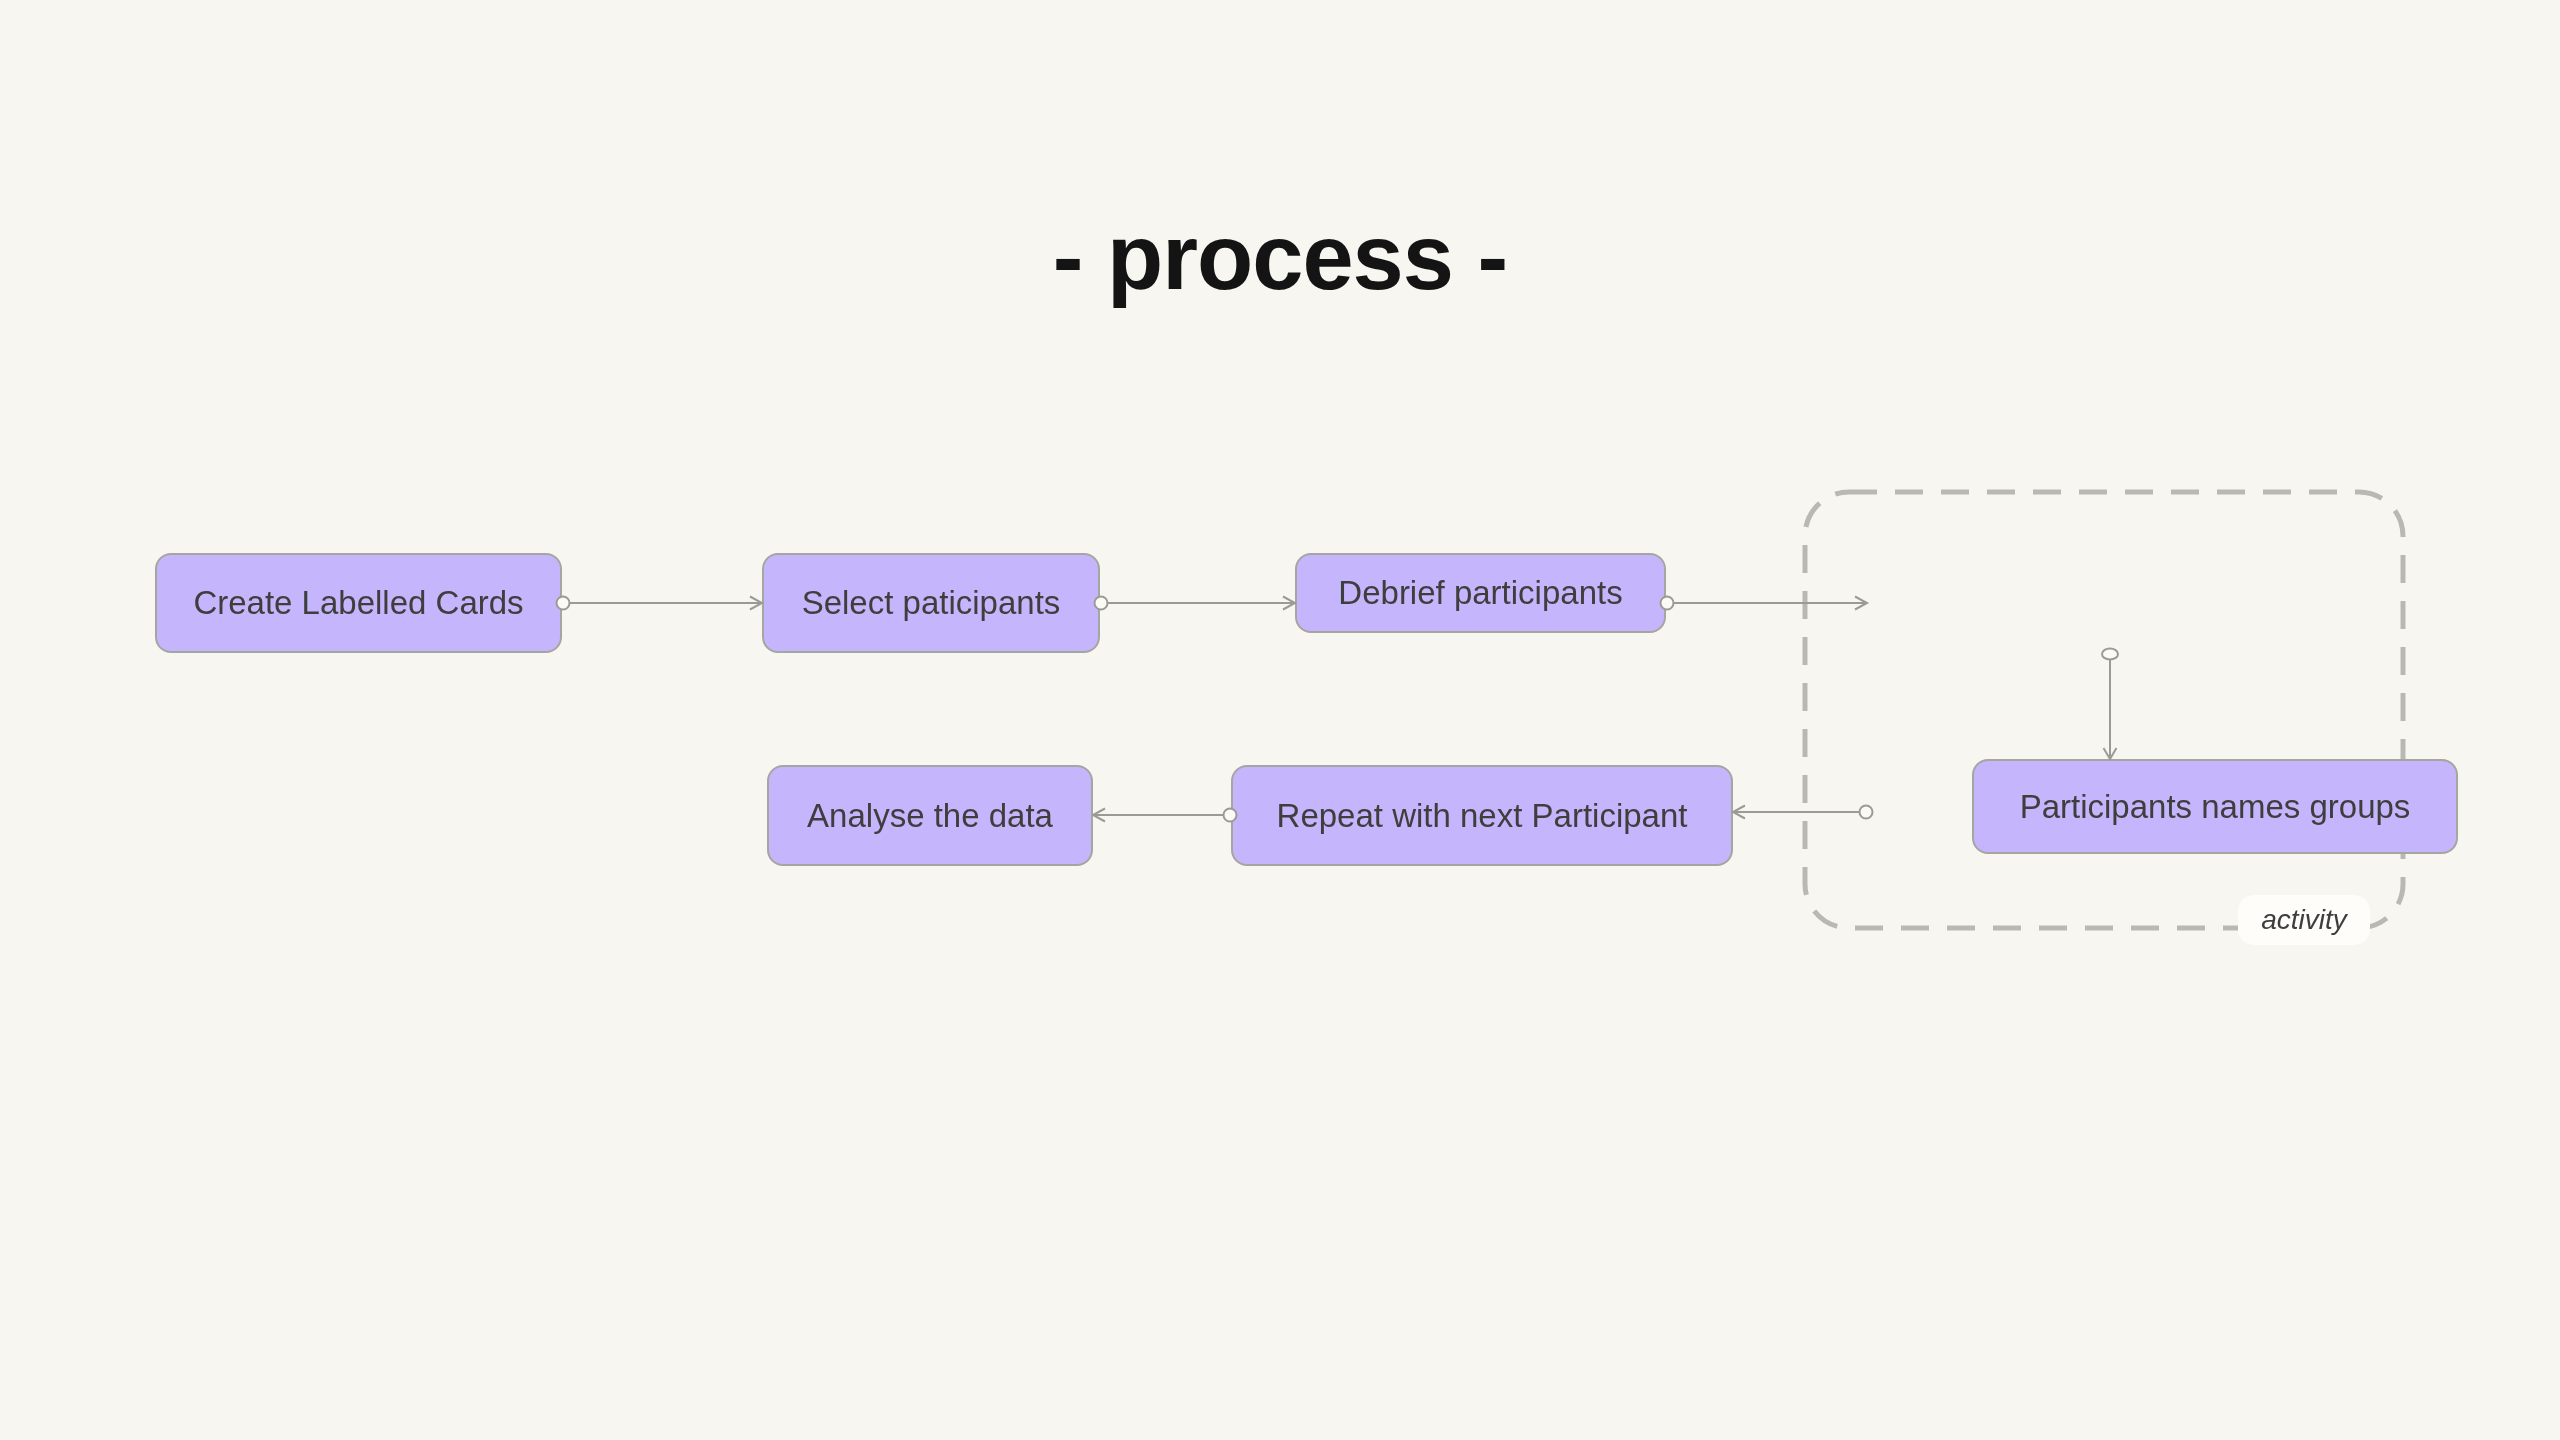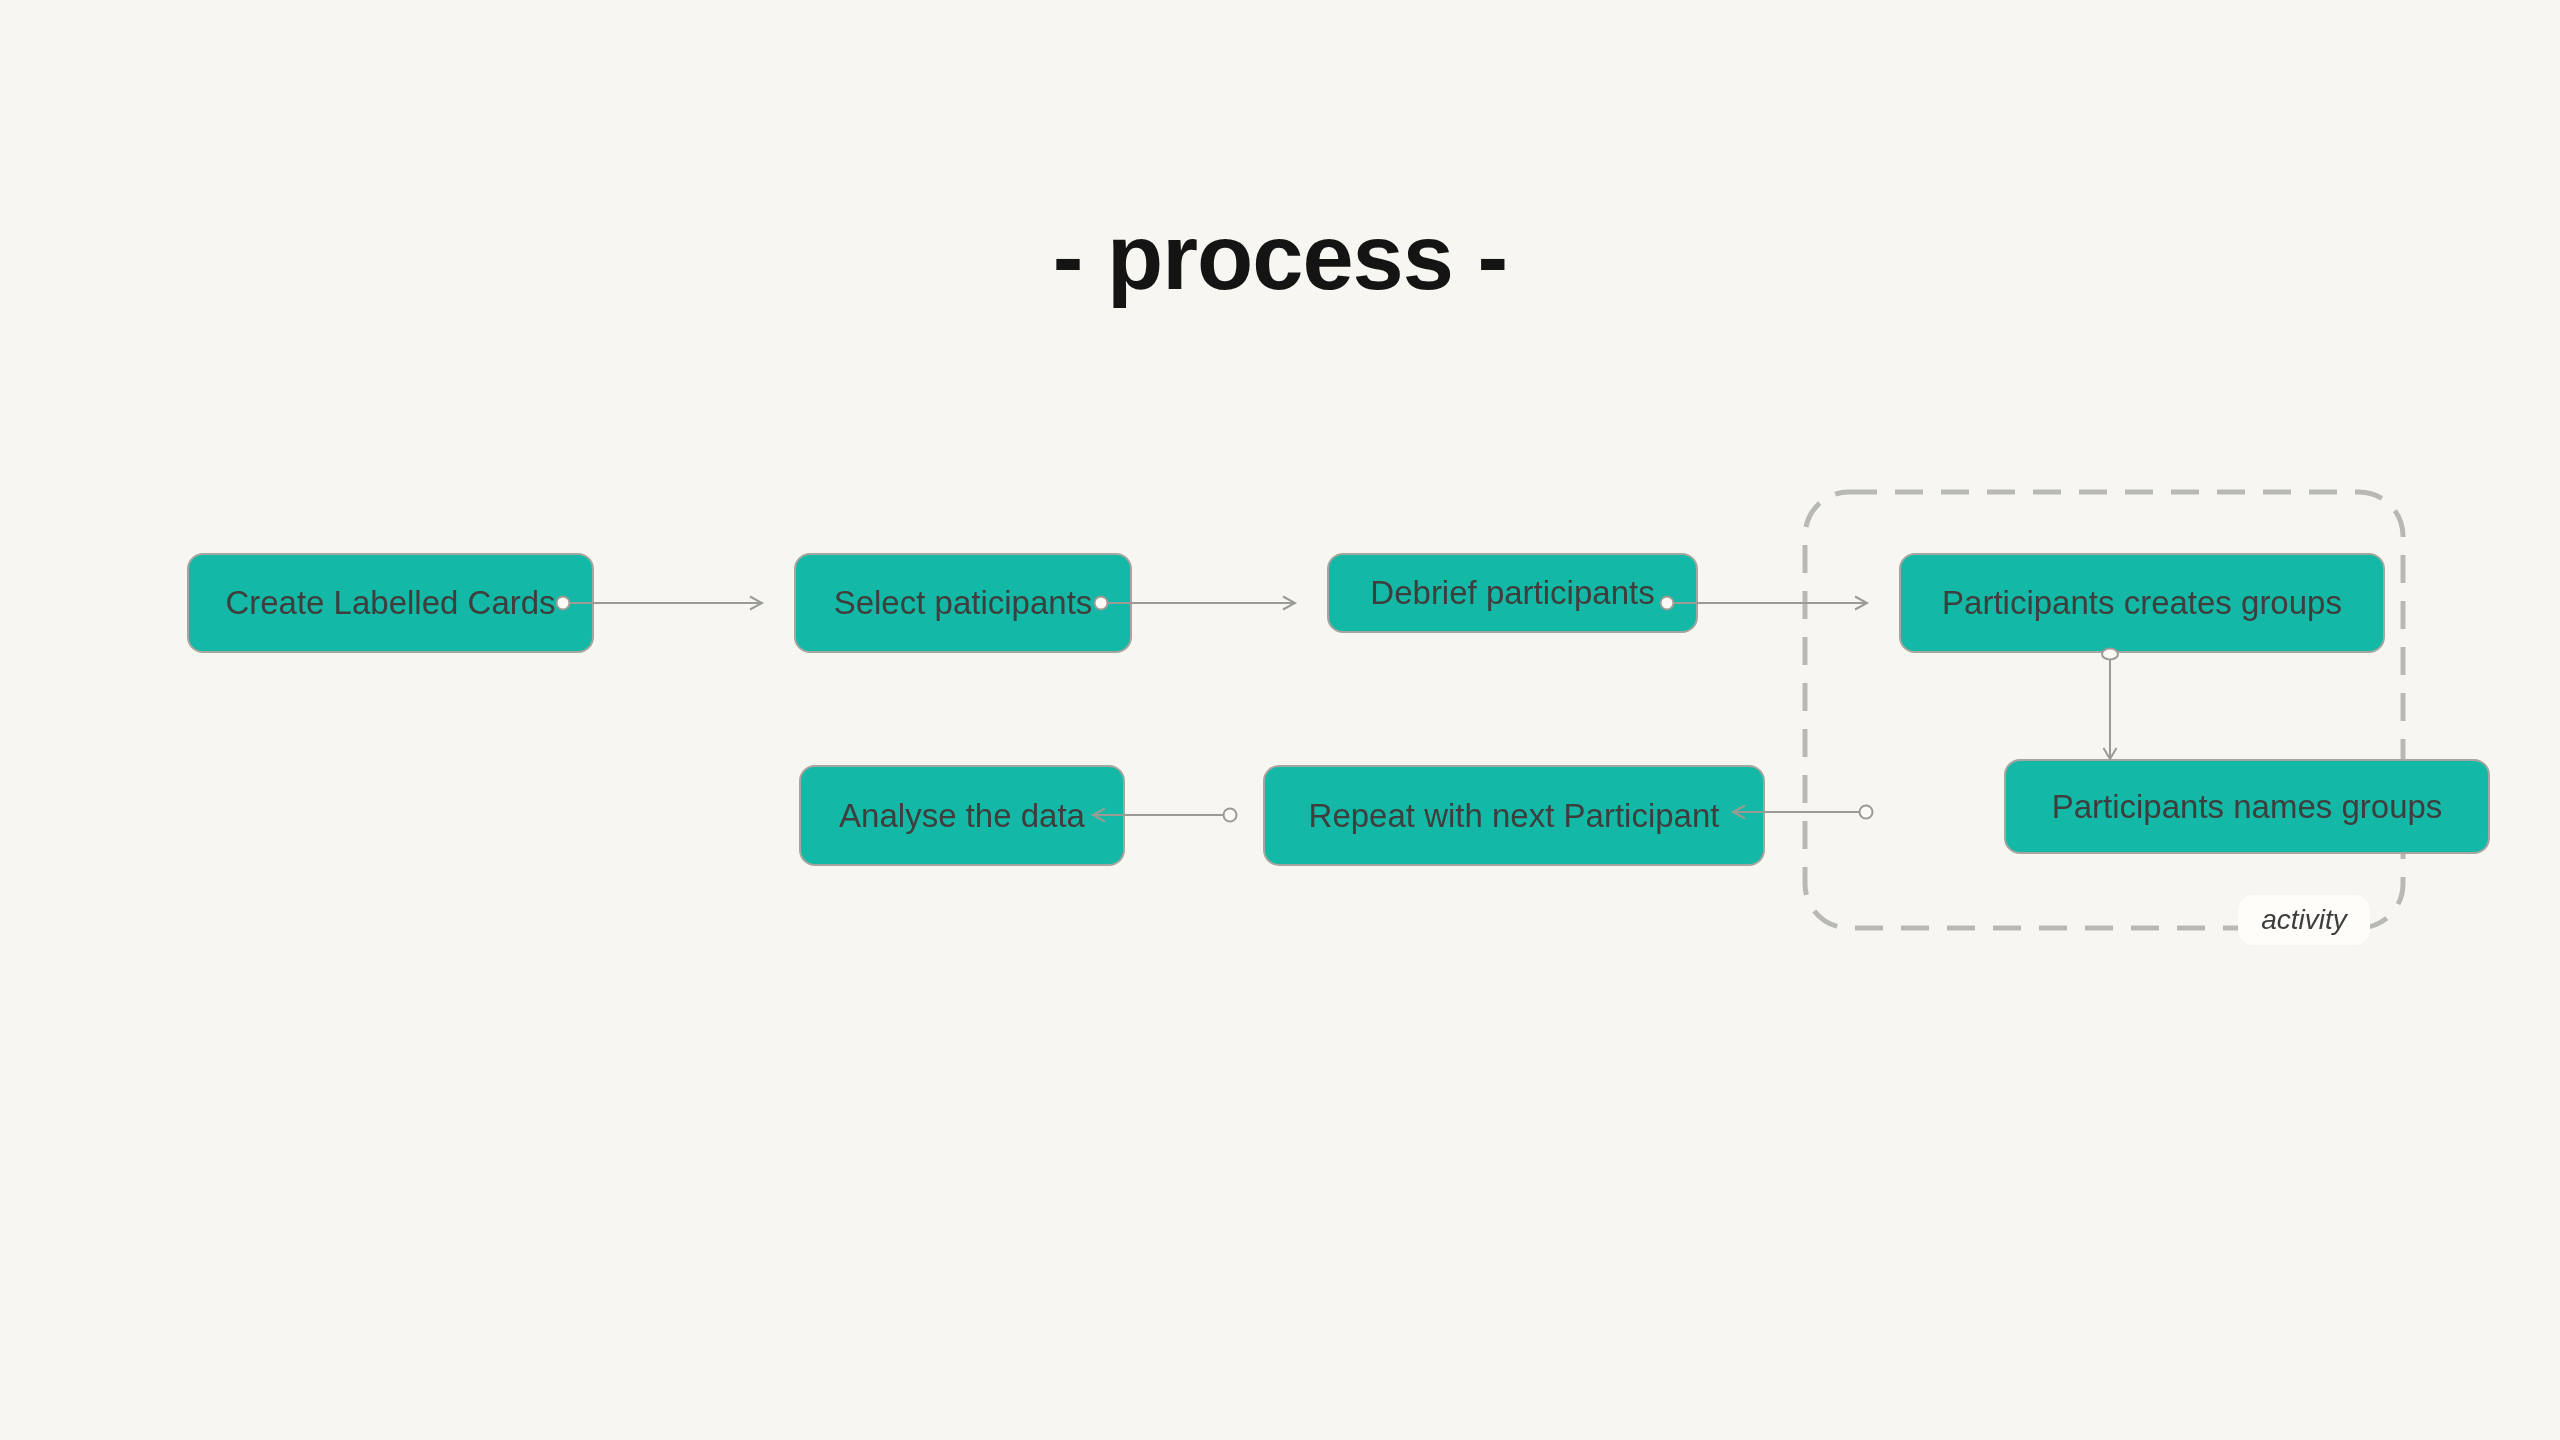--- a/index.html
+++ b/index.html
@@ -45,28 +45,27 @@
     justify-content: center;
     z-index: 2;
   }
   .group-label-chip span {
     font-style: italic;
     font-size: 28px;
     color: #3E3E3C;
   }
   .node {
     position: absolute;
-    background: #14b8a6;
+    background: #c4b5fd;
     border: 2px solid #A6A6A1;
     border-radius: 16px;
     display: flex;
     align-items: center;
     justify-content: center;
     z-index: 3;
-    margin-left: 32px;
   }
   .node span {
     font-size: 33px;
     color: #3E3E3C;
     white-space: nowrap;
   }
   .n-create   { left: 155px;  top: 553px; width: 407px; height: 100px; }
   .n-select   { left: 762px;  top: 553px; width: 338px; height: 100px; }
   .n-debrief  { left: 1295px; top: 553px; width: 371px; height: 80px; }
   .n-creates  { left: 1867px; top: 553px; width: 486px; height: 100px; }
@@ -91,23 +90,20 @@
   </div>
 
   <div class="node n-create">
     <span>Create Labelled Cards</span>
   </div>
   <div class="node n-select">
     <span>Select paticipants</span>
   </div>
   <div class="node n-debrief">
     <span>Debrief participants</span>
-  </div>
-  <div class="node n-creates">
-    <span>Participants creates groups</span>
   </div>
   <div class="node n-names">
     <span>Participants names groups</span>
   </div>
   <div class="node n-repeat">
     <span>Repeat with next Participant</span>
   </div>
   <div class="node n-analyse">
     <span>Analyse the data</span>
   </div>

